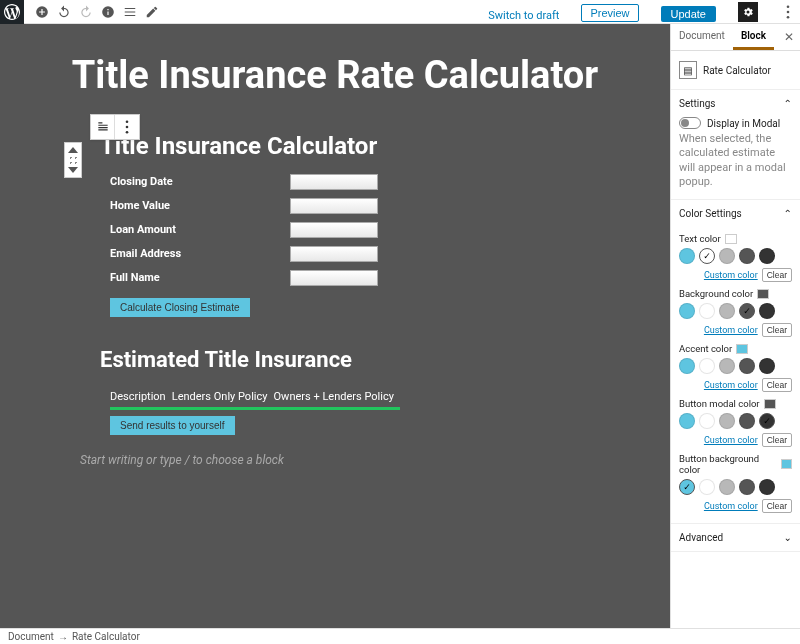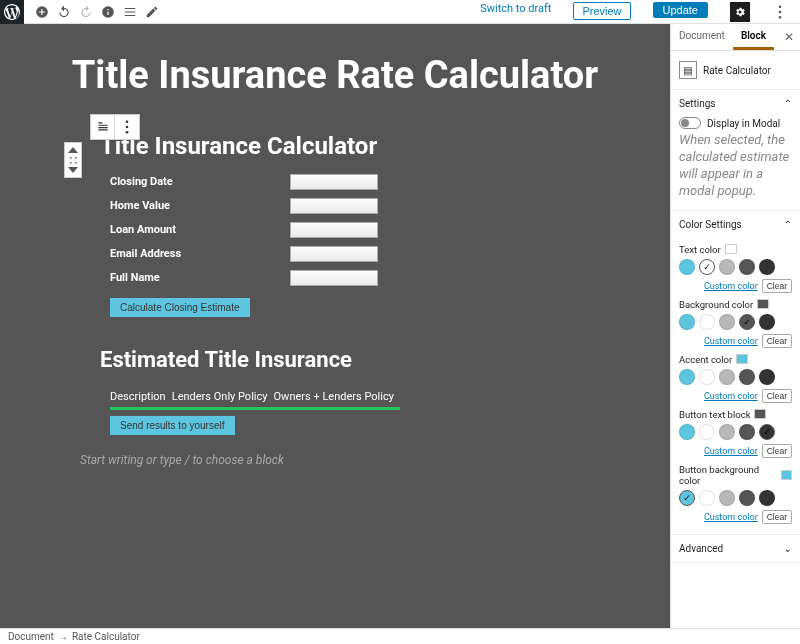--- a/index.html
+++ b/index.html
@@ -3,21 +3,21 @@
 <meta charset="utf-8">
 <style>
 * { box-sizing: border-box; margin: 0; padding: 0; }
 body { font-family: -apple-system, BlinkMacSystemFont, "Segoe UI", Roboto, sans-serif; font-size: 13px; background: #fff; color: #1e1e1e; width: 800px; height: 644px; overflow: hidden; }
 .topbar { height: 24px; background: #fff; border-bottom: 1px solid #e0e0e0; display: flex; align-items: center; }
 .wp-logo { width: 24px; height: 24px; background: #1d2327; display: flex; align-items: center; justify-content: center; color: #fff; font-weight: bold; font-size: 14px; }
 .wp-logo svg { width: 16px; height: 16px; fill: #fff; }
 .top-left { display: flex; align-items: center; gap: 2px; padding-left: 8px; }
 .icon-btn { width: 20px; height: 20px; display: flex; align-items: center; justify-content: center; cursor: pointer; color: #555; }
 .icon-btn svg { width: 14px; height: 14px; fill: currentColor; }
-.top-right { margin-left: auto; display: flex; align-items: flex-start; gap: 22px; padding-right: 12px; }
+.top-right { margin-left: auto; display: flex; align-items: flex-end; gap: 22px; padding-right: 4px; }
 .link-btn { color: #007cba; font-size: 11px; cursor: pointer; }
 .btn-outline { border: 1px solid #007cba; color: #007cba; padding: 2px 8px; font-size: 11px; border-radius: 2px; cursor: pointer; background: #fff; }
 .btn-primary { background: #007cba; color: #fff; padding: 2px 10px; font-size: 11px; border-radius: 2px; cursor: pointer; border: none; }
 .gear-btn { width: 20px; height: 20px; background: #1e1e1e; color: #fff; display: flex; align-items: center; justify-content: center; cursor: pointer; }
 .gear-btn svg { width: 12px; height: 12px; fill: #fff; }
 .more-btn { width: 16px; height: 20px; display: flex; align-items: center; justify-content: center; cursor: pointer; }
 .more-btn svg { width: 4px; height: 14px; fill: #555; }
 .main { display: flex; height: 604px; }
 .editor { flex: 1; background: #555; position: relative; padding: 30px 50px 0; overflow: hidden; }
 .page-title { color: #fff; font-size: 38px; font-weight: bold; text-align: center; line-height: 1.15; margin-bottom: 20px; }
@@ -46,21 +46,21 @@
 .sb-tab.active { color: #000; border-bottom: 3px solid #a16207; font-weight: 600; }
 .sb-close { position: absolute; right: 6px; top: 6px; cursor: pointer; font-size: 12px; color: #666; }
 .sb-block-name { display: flex; align-items: center; gap: 6px; padding: 10px 8px; border-bottom: 1px solid #eee; }
 .sb-block-icon { width: 18px; height: 18px; border: 1px solid #888; display: flex; align-items: center; justify-content: center; font-size: 10px; }
 .sb-panel { border-bottom: 1px solid #eee; }
 .sb-panel-head { display: flex; justify-content: space-between; align-items: center; padding: 8px; cursor: pointer; font-weight: 400; font-size: 10px; gap: 24px; }
 .sb-panel-body { padding: 0 8px 10px; }
 .toggle-row { display: flex; align-items: center; gap: 6px; margin-bottom: 3px; }
 .toggle { width: 22px; height: 12px; border-radius: 6px; border: 1px solid #888; position: relative; background: #fff; }
 .toggle::after { content: ''; width: 8px; height: 8px; border-radius: 50%; background: #888; position: absolute; top: 1px; left: 1px; }
-.help-text { font-size: 13px; color: #888; font-style: italic; line-height: 1.3; }
+.help-text { font-size: 11px; color: #888; line-height: 1.3; }
 .color-label { font-size: 9.5px; margin: 6px 0 4px; display: flex; align-items: center; gap: 4px; }
 .sw-sm { width: 12px; height: 10px; border: 1px solid #ccc; display: inline-block; }
 .swatches { display: flex; gap: 4px; flex-wrap: wrap; }
 .swatch { width: 16px; height: 16px; border-radius: 50%; cursor: pointer; position: relative; border: 1px solid rgba(0,0,0,0.1); }
 .swatch.selected::after { content: '✓'; position: absolute; top: 0; left: 0; width: 100%; height: 100%; display: flex; align-items: center; justify-content: center; font-size: 9px; color: #000; }
 .swatch.selected { border: 1px solid #555; }
 .color-actions { display: flex; justify-content: flex-end; gap: 4px; margin-top: 4px; align-items: center; }
 .custom-color { color: #007cba; text-decoration: underline; font-size: 9px; cursor: pointer; }
 .clear-btn { font-size: 8.5px; border: 1px solid #aaa; padding: 1px 4px; cursor: pointer; background: #fff; color: #333; border-radius: 2px; }
 .chev { font-size: 10px; }
@@ -270,21 +270,21 @@
           <div class="swatch" style="background:#b8b8b8"></div>
           <div class="swatch" style="background:#555555"></div>
           <div class="swatch" style="background:#333333"></div>
         </div>
         <div class="color-actions">
             <span class="custom-color">Custom color</span>
             <button class="clear-btn">Clear</button>
           </div>
 
         <div class="color-label">
-            <span>Button text block</span>
+            <span>Button modal color</span>
             <span class="sw-sm" style="background:#555555"></span>
           </div>
         <div class="swatches">
           <div class="swatch" style="background:#5ec5e0"></div>
           <div class="swatch" style="background:#ffffff"></div>
           <div class="swatch" style="background:#b8b8b8"></div>
           <div class="swatch" style="background:#555555"></div>
           <div class="swatch selected" style="background:#333333"></div>
         </div>
         <div class="color-actions">

